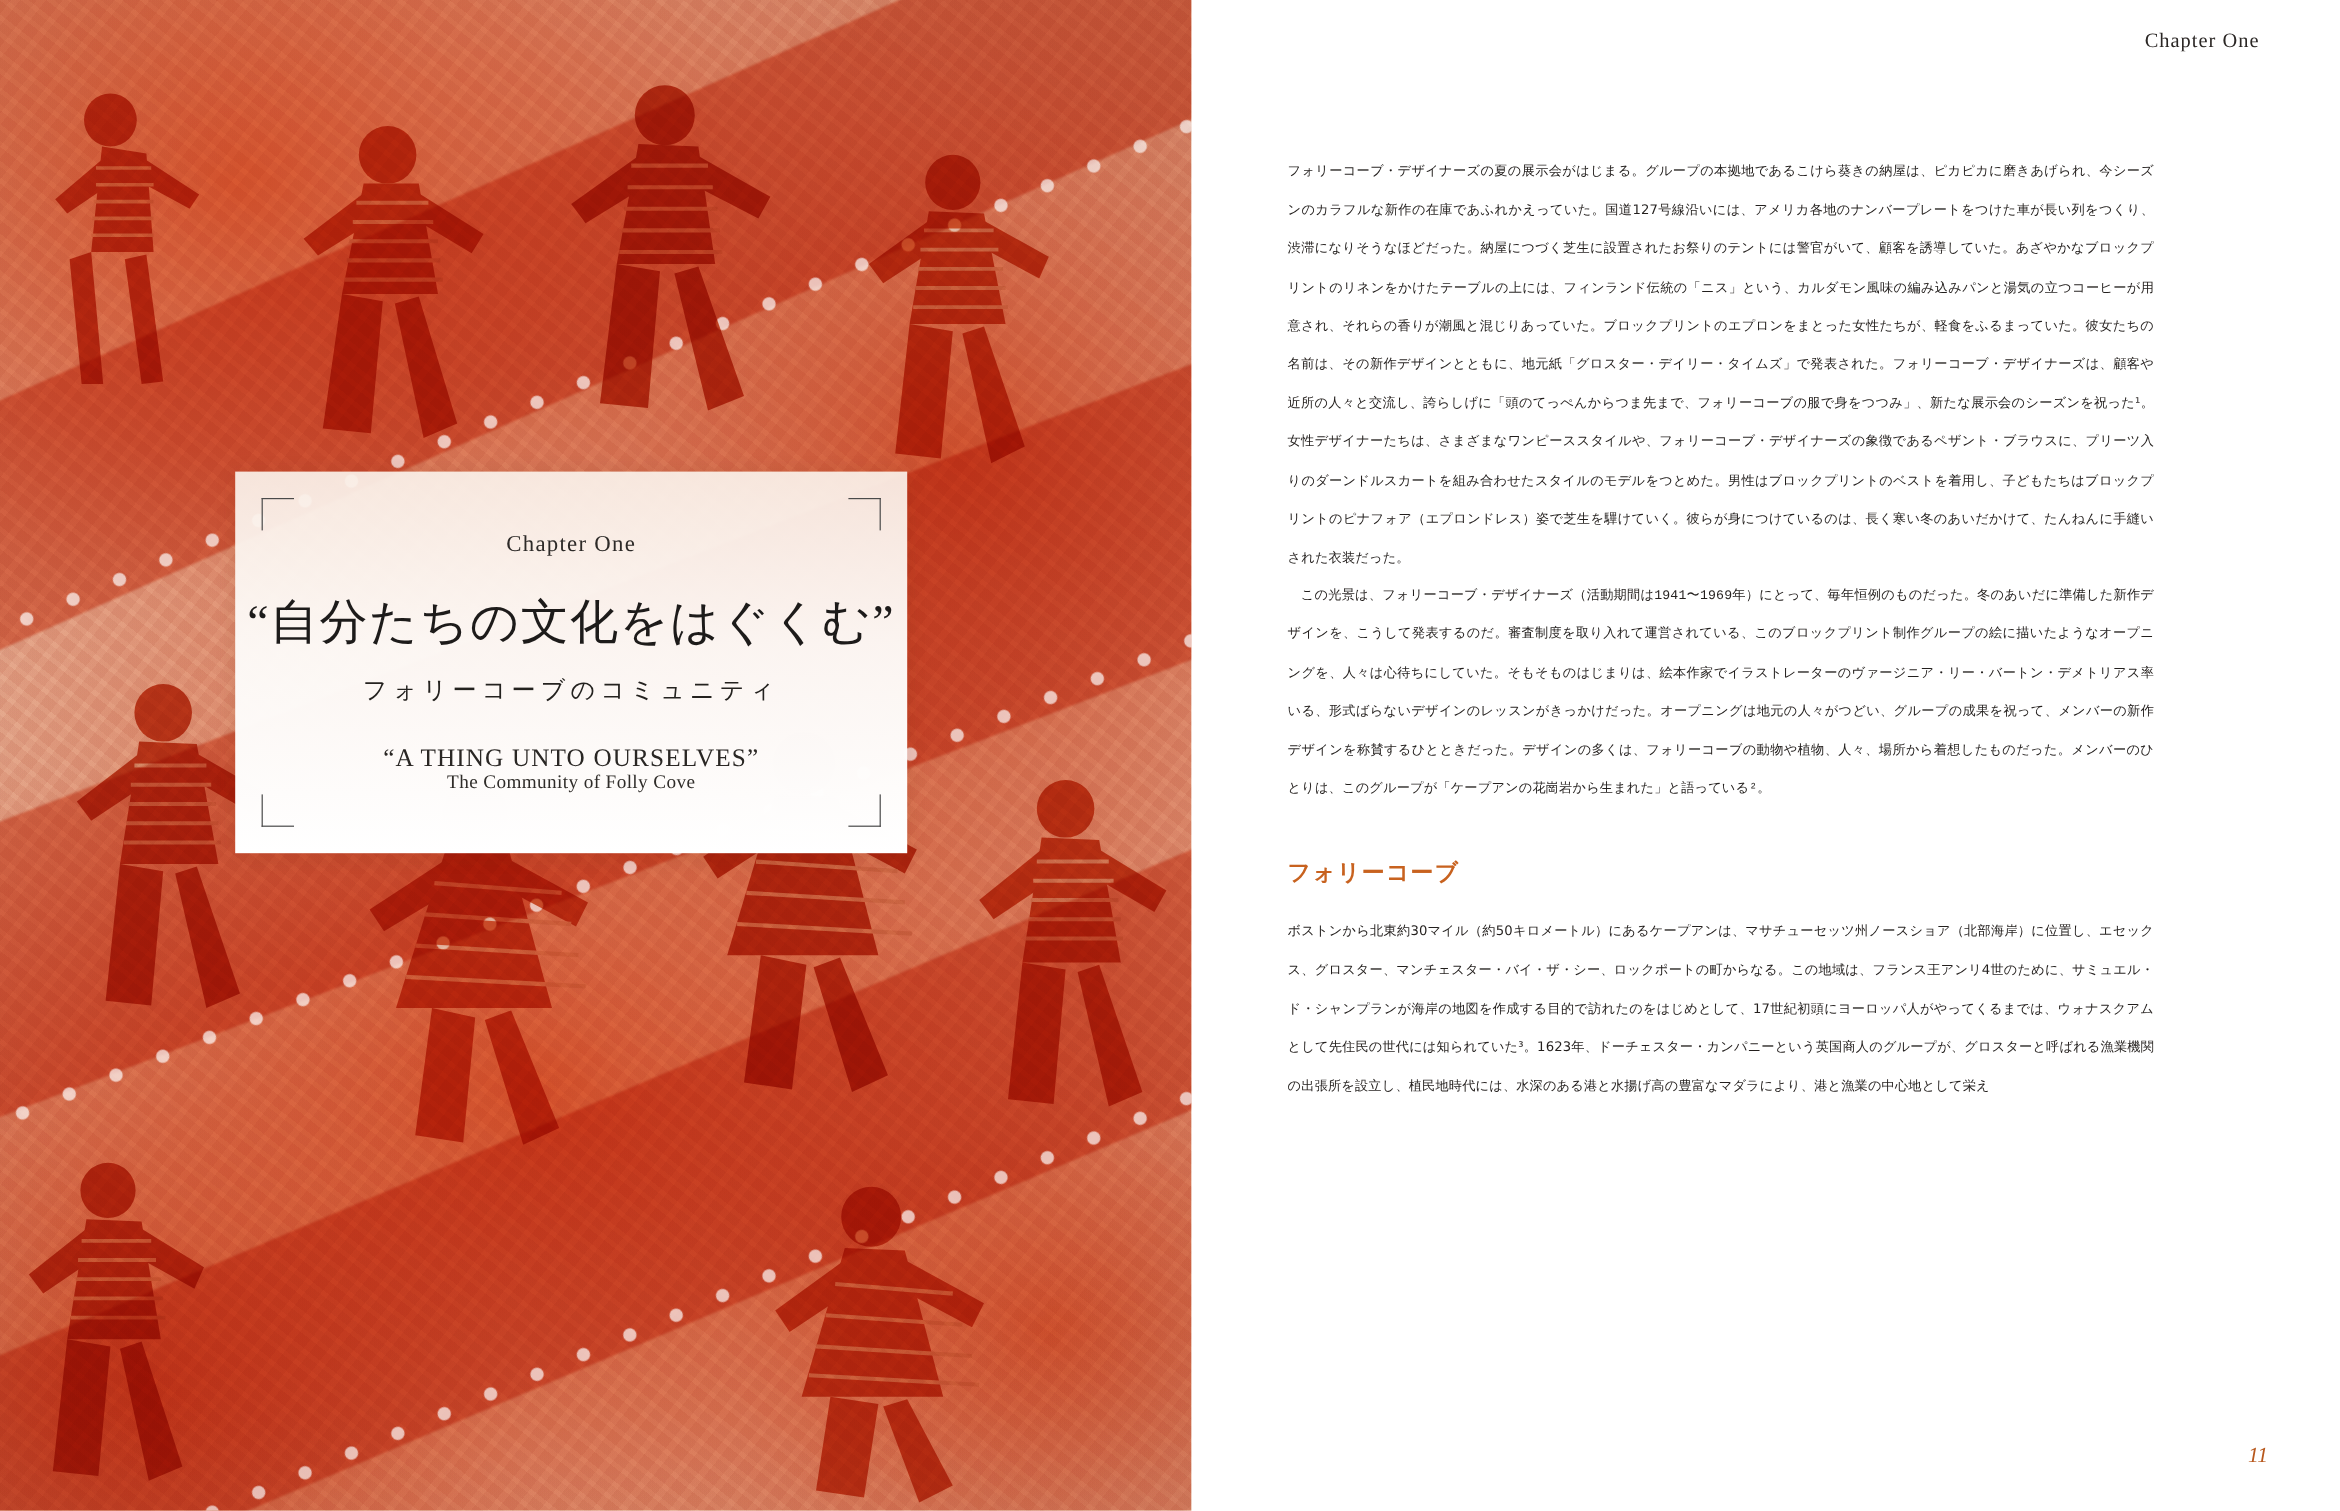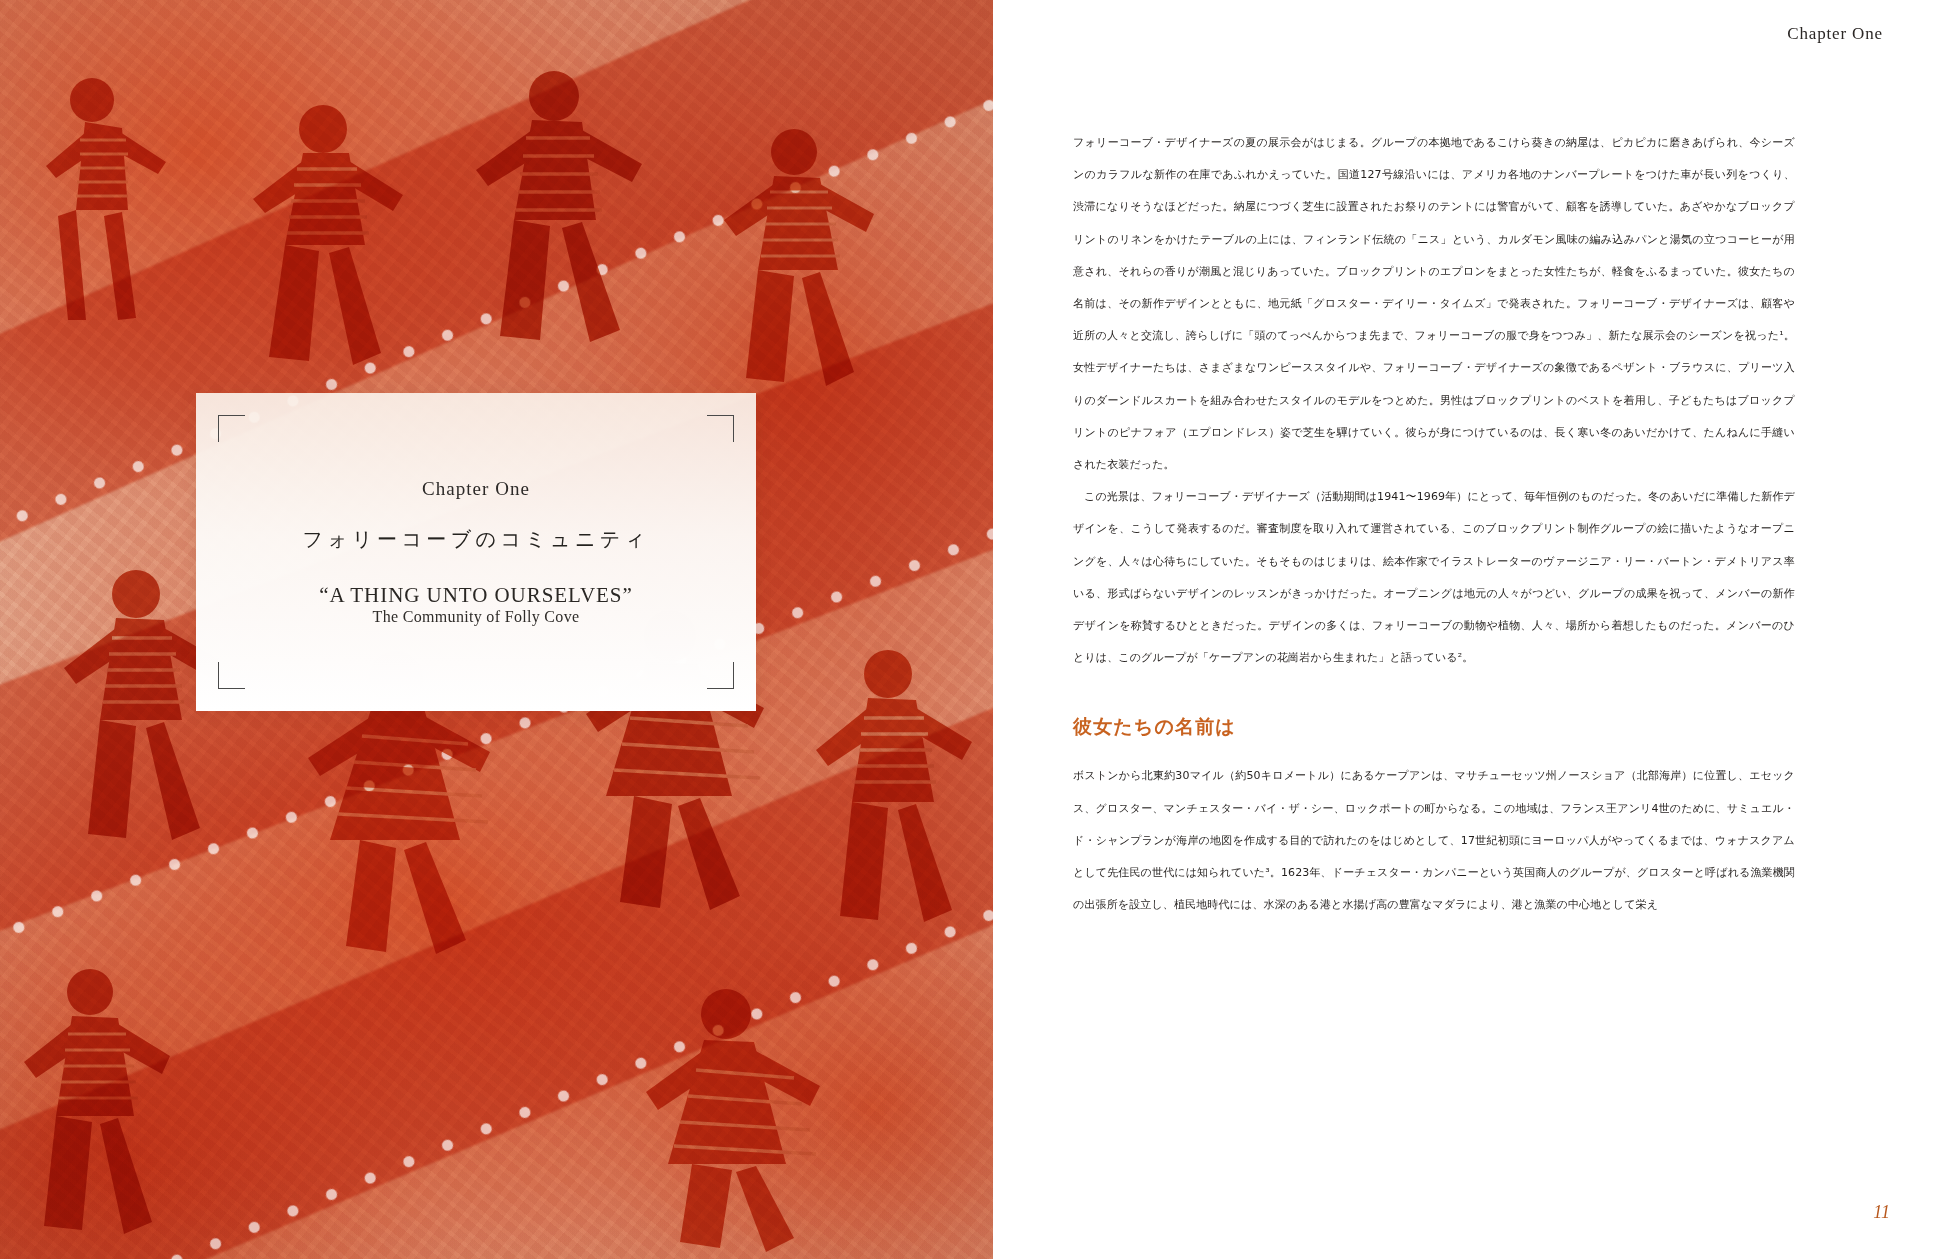--- a/index.html
+++ b/index.html
@@ -191,21 +191,21 @@
   .para {
     font-family: "DejaVu Sans", "Liberation Sans", sans-serif;
     font-size: 11px;
     line-height: 32.2px;
     color: #231f1d;
     text-align: justify;
     text-justify: inter-character;
     margin: 0 0 0 0;
     letter-spacing: .012em;
   }
-  .para + .para { text-indent: 1em; }
+  .para + .para { text-indent: 1em; font-family: Liberation Mono, monospace; }
   .section-head {
     font-family: "DejaVu Sans", "Liberation Sans", sans-serif;
     font-size: 19px;
     font-weight: bold;
     color: #c8621f;
     letter-spacing: .06em;
     margin: 40px 0 20px 0;
   }
   .folio {
     position: absolute;
@@ -396,34 +396,35 @@
 
     <div class="vignette"></div>
 
     <div class="title-card">
       <span class="corner tl"></span>
       <span class="corner tr"></span>
       <span class="corner bl"></span>
       <span class="corner br"></span>
 
       <div class="tc-chapter">Chapter One</div>
+      <div class="tc-jp-title">“自分たちの文化をはぐくむ”</div>
       <div class="tc-jp-sub">フォリーコーブのコミュニティ</div>
       <div class="tc-en-title">“A THING UNTO OURSELVES”</div>
       <div class="tc-en-sub">The Community of Folly Cove</div>
     </div>
   </div>
 
   <div class="right-page">
     <div class="running-head">Chapter One</div>
 
     <div class="text-col">
       <p class="para">フォリーコーブ・デザイナーズの夏の展示会がはじまる。グループの本拠地であるこけら葵きの納屋は、ピカピカに磨きあげられ、今シーズンのカラフルな新作の在庫であふれかえっていた。国道127号線沿いには、アメリカ各地のナンバープレートをつけた車が長い列をつくり、渋滞になりそうなほどだった。納屋につづく芝生に設置されたお祭りのテントには警官がいて、顧客を誘導していた。あざやかなブロックプリントのリネンをかけたテーブルの上には、フィンランド伝統の「ニス」という、カルダモン風味の編み込みパンと湯気の立つコーヒーが用意され、それらの香りが潮風と混じりあっていた。ブロックプリントのエプロンをまとった女性たちが、軽食をふるまっていた。彼女たちの名前は、その新作デザインとともに、地元紙「グロスター・デイリー・タイムズ」で発表された。フォリーコーブ・デザイナーズは、顧客や近所の人々と交流し、誇らしげに「頭のてっぺんからつま先まで、フォリーコーブの服で身をつつみ」、新たな展示会のシーズンを祝った¹。女性デザイナーたちは、さまざまなワンピーススタイルや、フォリーコーブ・デザイナーズの象徴であるペザント・ブラウスに、プリーツ入りのダーンドルスカートを組み合わせたスタイルのモデルをつとめた。男性はブロックプリントのベストを着用し、子どもたちはブロックプリントのピナフォア（エプロンドレス）姿で芝生を驆けていく。彼らが身につけているのは、長く寒い冬のあいだかけて、たんねんに手縫いされた衣装だった。</p>
       <p class="para">この光景は、フォリーコーブ・デザイナーズ（活動期間は1941〜1969年）にとって、毎年恒例のものだった。冬のあいだに準備した新作デザインを、こうして発表するのだ。審査制度を取り入れて運営されている、このブロックプリント制作グループの絵に描いたようなオープニングを、人々は心待ちにしていた。そもそものはじまりは、絵本作家でイラストレーターのヴァージニア・リー・バートン・デメトリアス率いる、形式ばらないデザインのレッスンがきっかけだった。オープニングは地元の人々がつどい、グループの成果を祝って、メンバーの新作デザインを称賛するひとときだった。デザインの多くは、フォリーコーブの動物や植物、人々、場所から着想したものだった。メンバーのひとりは、このグループが「ケープアンの花崗岩から生まれた」と語っている²。</p>
 
-      <h2 class="section-head">彼女たちの名前は</h2>
+      <h2 class="section-head">フォリーコーブ</h2>
 
       <p class="para">ボストンから北東約30マイル（約50キロメートル）にあるケープアンは、マサチューセッツ州ノースショア（北部海岸）に位置し、エセックス、グロスター、マンチェスター・バイ・ザ・シー、ロックポートの町からなる。この地域は、フランス王アンリ4世のために、サミュエル・ド・シャンプランが海岸の地図を作成する目的で訪れたのをはじめとして、17世紀初頭にヨーロッパ人がやってくるまでは、ウォナスクアムとして先住民の世代には知られていた³。1623年、ドーチェスター・カンパニーという英国商人のグループが、グロスターと呼ばれる漁業機関の出張所を設立し、植民地時代には、水深のある港と水揚げ高の豊富なマダラにより、港と漁業の中心地として栄え</p>
     </div>
 
     <div class="folio">11</div>
   </div>
 
 </div>
 
 </body></html>

